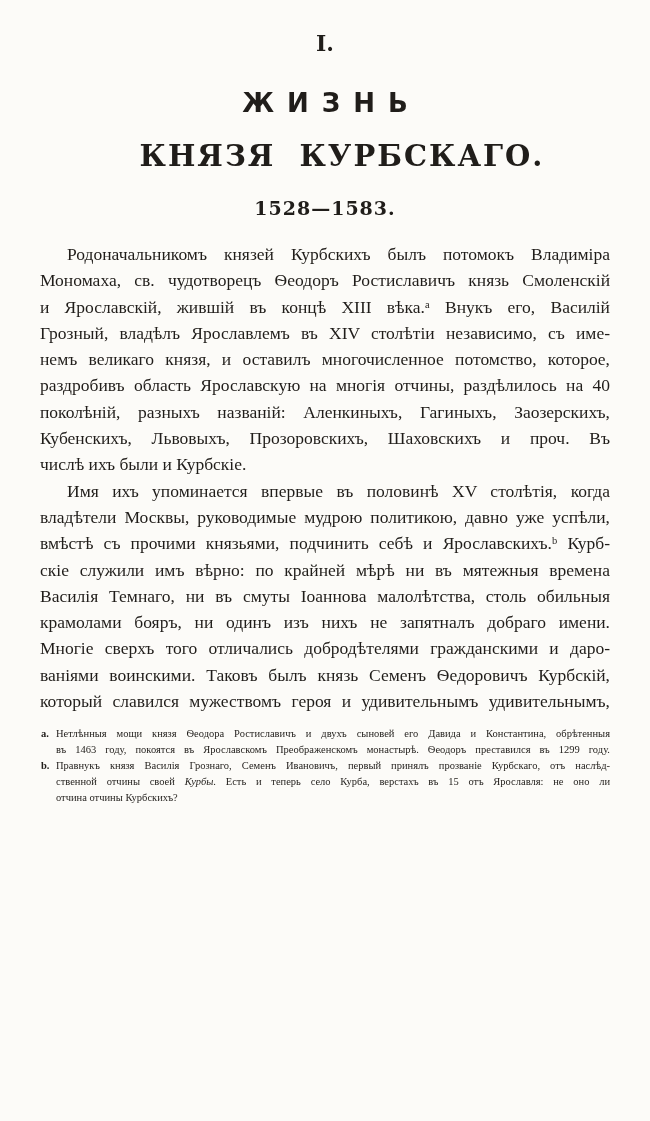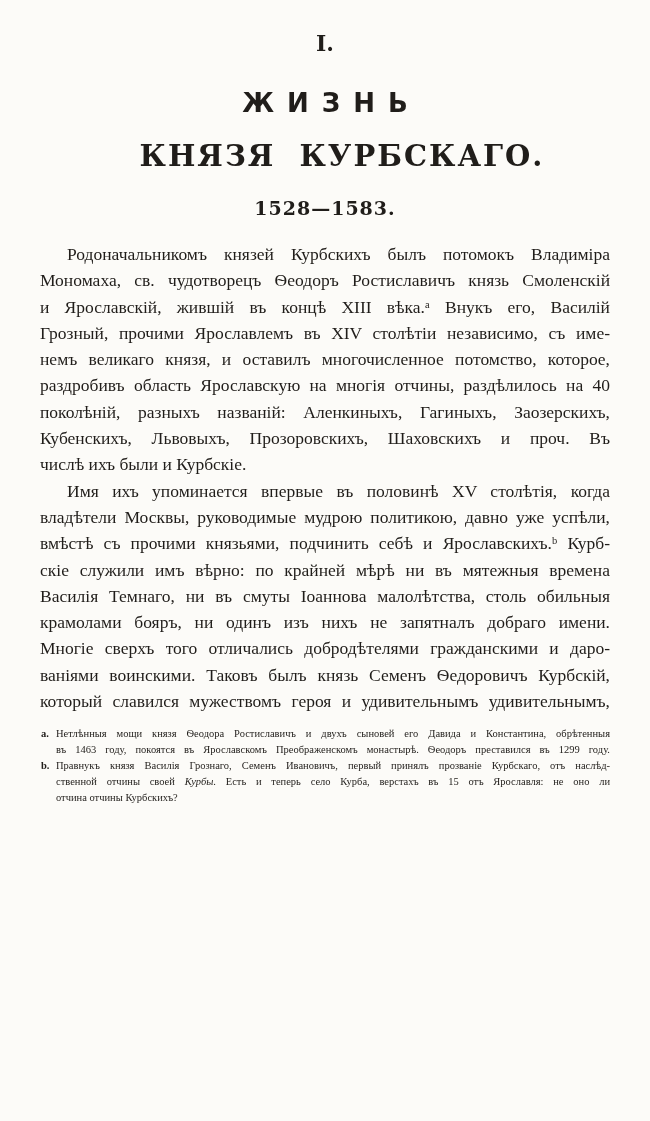--- a/index.html
+++ b/index.html
@@ -74,21 +74,21 @@
 
   <div class="center section-num">I.</div>
   <div class="center book-title">ЖИЗНЬ</div>
   <div class="center chapter-title">КНЯЗЯ КУРБСКАГО.</div>
   <div class="center date-range">1528—1583.</div>
 
   <div class="body-block">
     <div class="tline indent">Родоначальникомъ князей Курбскихъ былъ потомокъ Владиміра</div>
     <div class="tline">Мономаха, св. чудотворецъ Ѳеодоръ Ростиславичъ князь Смоленскій</div>
     <div class="tline">и Ярославскій, жившій въ концѣ XIII вѣка.ᵃ Внукъ его, Василій</div>
-    <div class="tline">Грозный, прочими Ярославлемъ въ XIV столѣтіи независимо, съ име-</div>
+    <div class="tline">Грозный, владѣлъ Ярославлемъ въ XIV столѣтіи независимо, съ име-</div>
     <div class="tline">немъ великаго князя, и оставилъ многочисленное потомство, которое,</div>
     <div class="tline">раздробивъ область Ярославскую на многія отчины, раздѣлилось на 40</div>
     <div class="tline">поколѣній, разныхъ названій: Аленкиныхъ, Гагиныхъ, Заозерскихъ,</div>
     <div class="tline">Кубенскихъ, Львовыхъ, Прозоровскихъ, Шаховскихъ и проч. Въ</div>
     <div class="tline lastline">числѣ ихъ были и Курбскіе.</div>
     <div class="tline indent">Имя ихъ упоминается впервые въ половинѣ XV столѣтія, когда</div>
     <div class="tline">владѣтели Москвы, руководимые мудрою политикою, давно уже успѣли,</div>
     <div class="tline">вмѣстѣ съ прочими князьями, подчинить себѣ и Ярославскихъ.ᵇ Курб-</div>
     <div class="tline">скіе служили имъ вѣрно: по крайней мѣрѣ ни въ мятежныя времена</div>
     <div class="tline">Василія Темнаго, ни въ смуты Іоаннова малолѣтства, столь обильныя</div>

